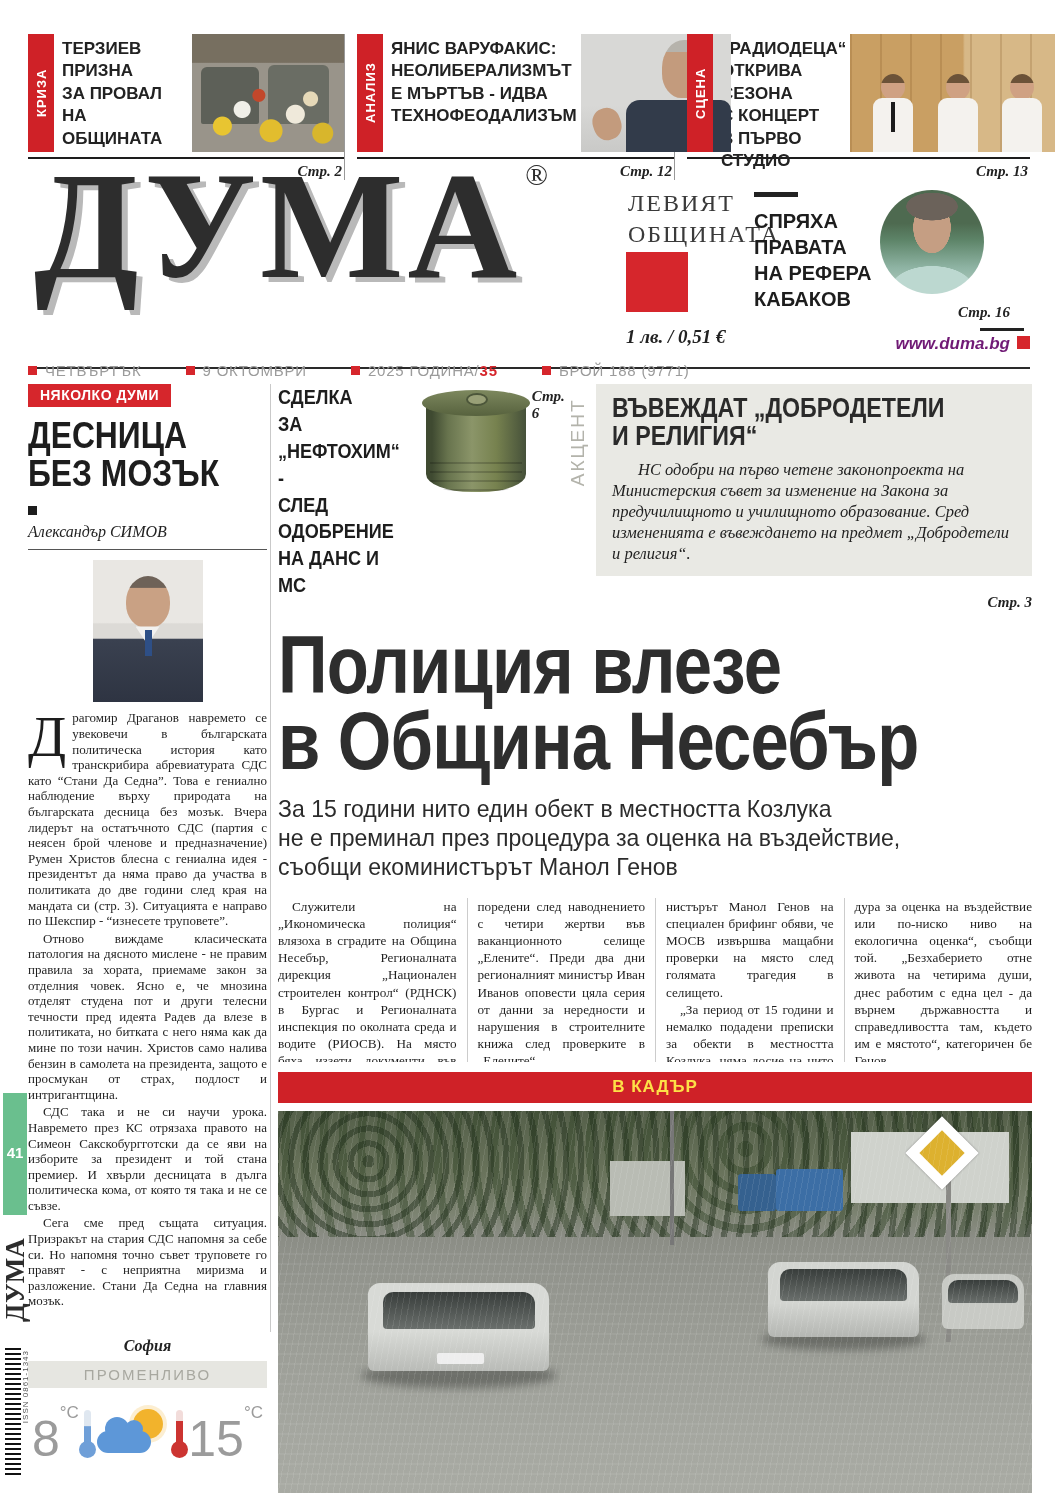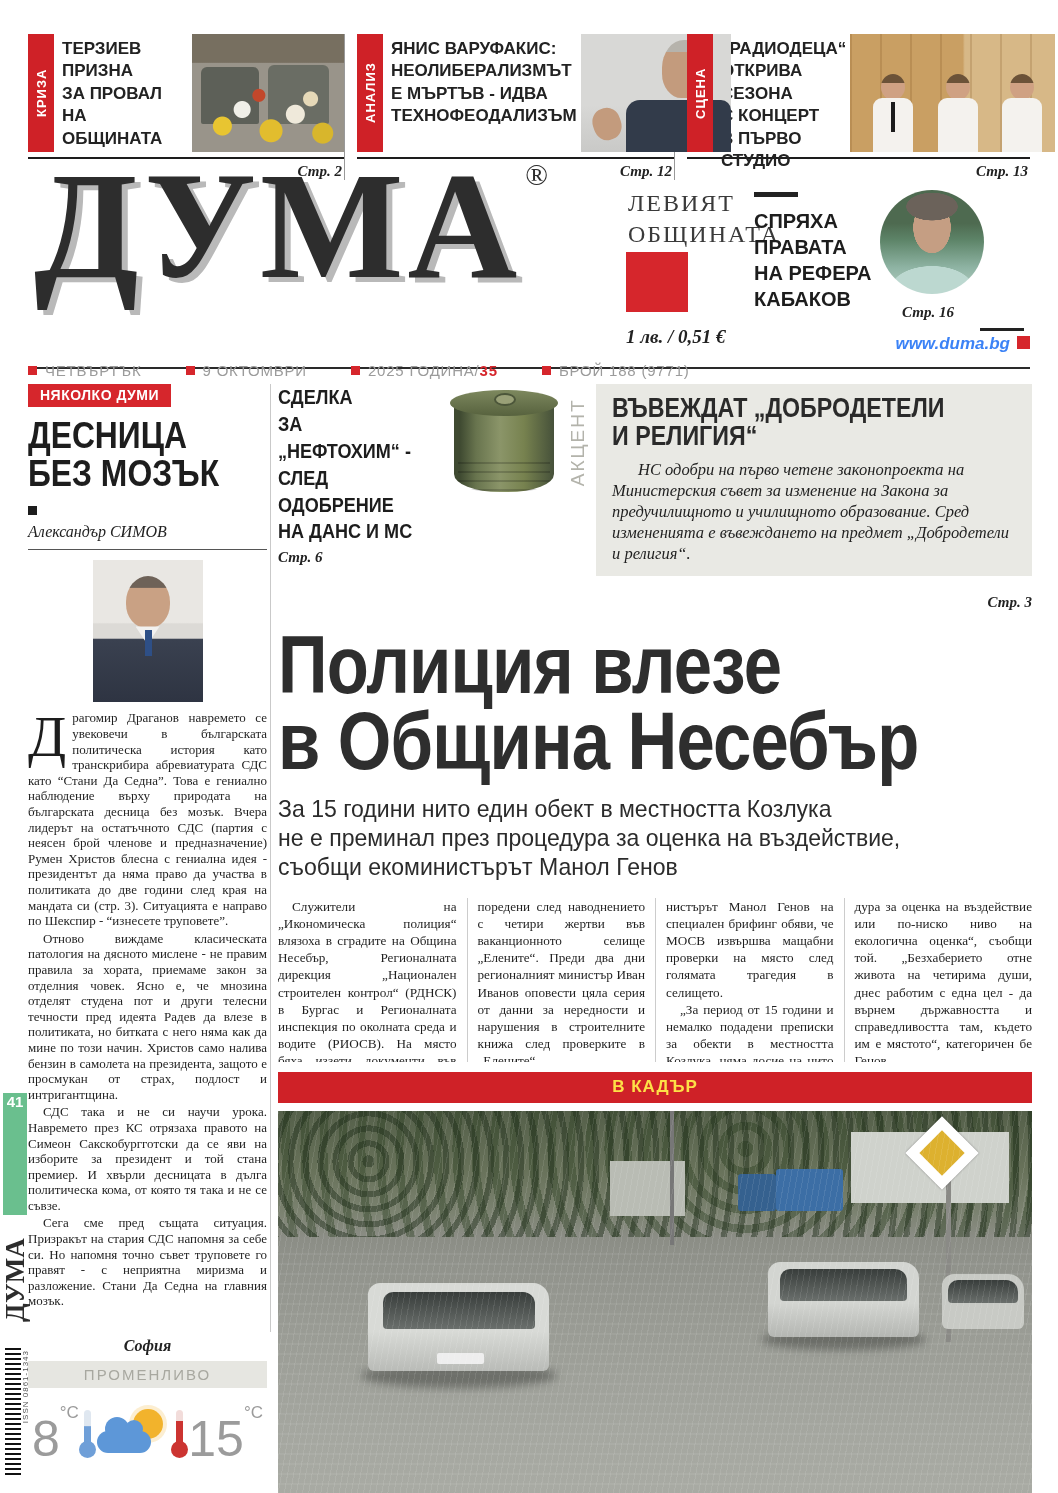--- a/index.html
+++ b/index.html
@@ -63,24 +63,24 @@
   .price{position:absolute;left:598px;top:150px;font-family:"Liberation Serif",serif;font-style:italic;
          font-weight:bold;font-size:19px;color:#222;}
   .teaser-dash{position:absolute;left:726px;top:16px;width:44px;height:5px;background:#222;}
   .teaser-head{position:absolute;left:726px;top:32px;font-weight:bold;font-size:20px;line-height:1.3;color:#1d1d1d;}
   .ref-photo{position:absolute;left:852px;top:14px;width:104px;height:104px;border-radius:50%;overflow:hidden;
      background:
        radial-gradient(ellipse 26px 14px at 50% 16%, #6b625a 0 98%, transparent),
        radial-gradient(ellipse 19px 26px at 50% 36%, #c59e83 0 98%, transparent),
        radial-gradient(ellipse 42px 24px at 50% 96%, #bcd8d0 0 98%, transparent),
        linear-gradient(180deg,#4e6a50 0 32%,#5d8468 48%,#8fb4a4 75%,#b7cfc4 100%);}
-  .teaser-page{position:absolute;left:874px;top:128px;font-family:"Liberation Serif",serif;font-style:italic;
+  .teaser-page{position:absolute;left:930px;top:128px;font-family:"Liberation Serif",serif;font-style:italic;
                font-weight:bold;font-size:15px;}
   .teaser-underline{position:absolute;left:952px;top:152px;width:44px;height:3px;background:#222;}
-  .website{position:absolute;right:0;top:158px;font-style:italic;font-weight:bold;font-size:17px;color:#3b82f6;
+  .website{position:absolute;right:0;top:158px;font-style:italic;font-weight:bold;font-size:17px;color:#701a75;
            background:#fff;padding-left:10px;z-index:3;}
   .website .sq{display:inline-block;width:13px;height:13px;background:#d6262c;margin-left:7px;}
 
   
   .dateline{position:absolute;left:28px;top:362px;width:1002px;display:flex;font-size:15px;
             color:#9b9b9b;letter-spacing:0.8px;align-items:flex-start;z-index:2;}
   .dl-item{margin-right:44px;display:flex;align-items:center;}
   .dl-item .sq{width:9px;height:9px;background:#d6262c;margin-right:8px;flex:none;}
   .dl-red{color:#d6262c;font-weight:bold;}
   .top-rule{position:absolute;left:28px;top:367px;width:1002px;height:2px;background:#2a2a2a;}
@@ -124,34 +124,34 @@
   .thermo.red .t-bulb{background:#cc3431;}
   .suncloud{position:relative;width:74px;height:54px;}
   .sun{position:absolute;right:8px;top:2px;width:30px;height:30px;border-radius:50%;background:#f2b32c;
        box-shadow:0 0 0 4px rgba(242,179,44,0.22);}
   .cloud{position:absolute;left:0;bottom:8px;width:54px;height:22px;background:#5d97d8;border-radius:12px;}
   .cbump1{position:absolute;left:8px;bottom:20px;width:24px;height:24px;border-radius:50%;background:#5d97d8;}
   .cbump2{position:absolute;left:28px;bottom:23px;width:18px;height:18px;border-radius:50%;background:#5d97d8;}
 
   
   .spine-green{position:absolute;left:3px;top:1093px;width:24px;height:122px;background:#6abf8e;
-     display:flex;align-items:flex-start;justify-content:center;color:#fff;font-weight:bold;font-size:15px;padding-bottom:4px;box-sizing:border-box;}
+     display:flex;align-items:center;justify-content:center;color:#fff;font-weight:bold;font-size:15px;padding-bottom:4px;box-sizing:border-box;}
   .spine-duma{position:absolute;left:0;top:1224px;width:30px;height:112px;writing-mode:vertical-rl;
      transform:rotate(180deg);font-family:"Liberation Serif",serif;font-weight:bold;font-size:27px;
      color:#2d2d2d;text-align:center;}
   .spine-barcode{position:absolute;left:5px;top:1348px;width:16px;height:128px;
      background:repeating-linear-gradient(180deg,#111 0 2px,#fff 2px 5px);}
   .spine-issn{position:absolute;left:21px;top:1350px;writing-mode:vertical-rl;transform:rotate(180deg);
      font-size:8px;color:#555;letter-spacing:1px;}
 
   
   .v-divider{position:absolute;left:270px;top:384px;width:1px;height:948px;background:#c9c9c9;}
   .main{position:absolute;left:278px;top:384px;width:754px;}
   .feature-row{display:flex;}
-  .nefto{width:282px;display:flex;flex-direction:column;}
+  .nefto{width:282px;display:flex;flex-direction:row;}
   .nefto-inner{display:flex;}
   .nefto-head{flex:1;font-weight:bold;font-size:21px;line-height:1.28;color:#1d1d1d;}
   .bucket{width:112px;height:112px;position:relative;flex:none;}
   .bucket-body{position:absolute;left:6px;top:16px;width:100px;height:92px;
      background:linear-gradient(90deg,#3f4a31 0 6%,#68744e 22%,#8b9569 46%,#77824f 70%,#46513a 100%);
      border-radius:8px 8px 46% 46% / 6px 6px 18px 18px;}
   .bucket-lid{position:absolute;left:2px;top:6px;width:108px;height:26px;border-radius:50%;
      background:linear-gradient(180deg,#7d885e,#57623e);}
   .bucket-knob{position:absolute;left:46px;top:9px;width:18px;height:9px;border-radius:50%;
      background:#99a077;border:2px solid #4c563a;}

